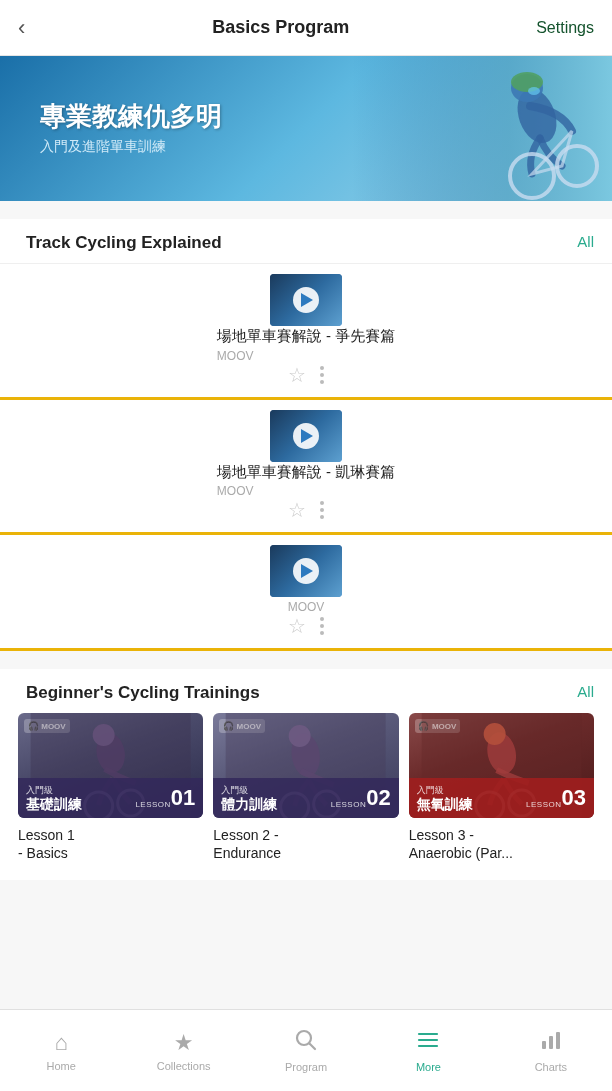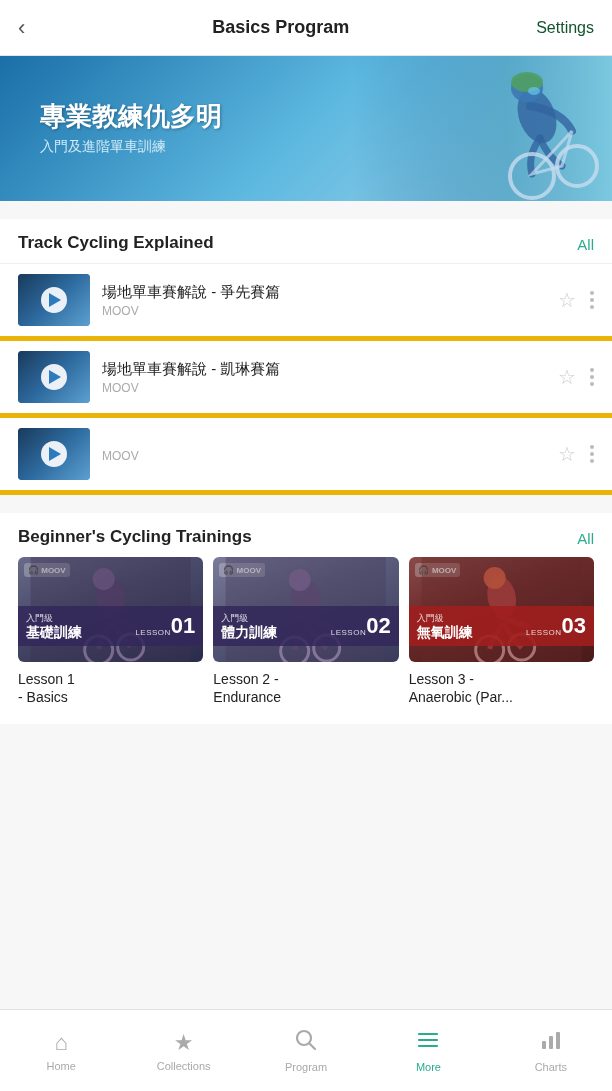--- a/index.html
+++ b/index.html
@@ -68,44 +68,46 @@
       margin-top: 6px;
     }
 
     
     .section {
       background: #fff;
       margin-top: 18px;
     }
     .section-header {
       display: flex;
-      align-items: flex-end;
+      align-items: flex-start;
       justify-content: space-between;
       padding: 14px 18px 10px 18px;
+      margin-left: 8px;
     }
     .section-title {
       font-size: 17px;
       font-weight: 700;
       color: #222;
     }
     .section-all {
       font-size: 15px;
       color: #2aab8e;
       cursor: pointer;
     }
 
     
     .track-list {
       border-top: 1px solid #efefef;
     }
     .track-item {
       display: flex;
       align-items: center;
       padding: 10px 18px;
-      border-bottom: 5px solid #eab308;
+      border-bottom: 3px solid #eab308;
+      flex-direction: column;
     }
     .track-thumb {
       width: 72px;
       height: 52px;
       border-radius: 4px;
       background: linear-gradient(135deg, #2c5282 0%, #4a90d9 100%);
       position: relative;
       flex-shrink: 0;
       overflow: hidden;
       display: flex;
@@ -205,21 +207,21 @@
       background: linear-gradient(160deg, #6a6a8a 0%, #4a4a6a 40%, #2a2a4a 100%);
     }
     .lesson-thumb-2 {
       background: linear-gradient(160deg, #7a7a9a 0%, #5a5a7a 40%, #3a3a5a 100%);
     }
     .lesson-thumb-3 {
       background: linear-gradient(160deg, #8a4a4a 0%, #6a2a2a 40%, #4a1a1a 100%);
     }
     .lesson-overlay {
       position: absolute;
-      bottom: 16px;
+      bottom: 0;
       left: 0;
       right: 0;
       padding: 6px 8px;
       background: rgba(50, 40, 90, 0.85);
       display: flex;
       align-items: center;
       justify-content: space-between;
     }
     .lesson-overlay-red {
       background: rgba(160, 30, 30, 0.9);

